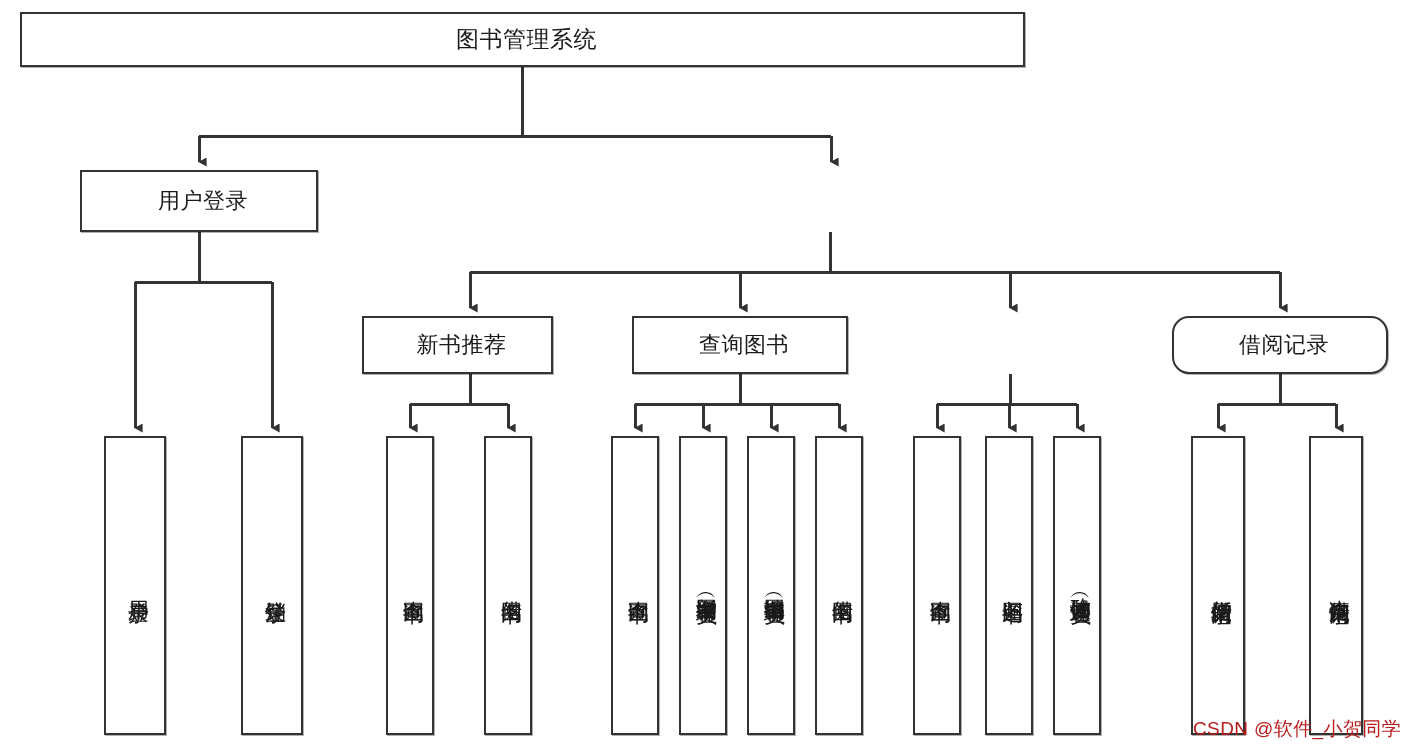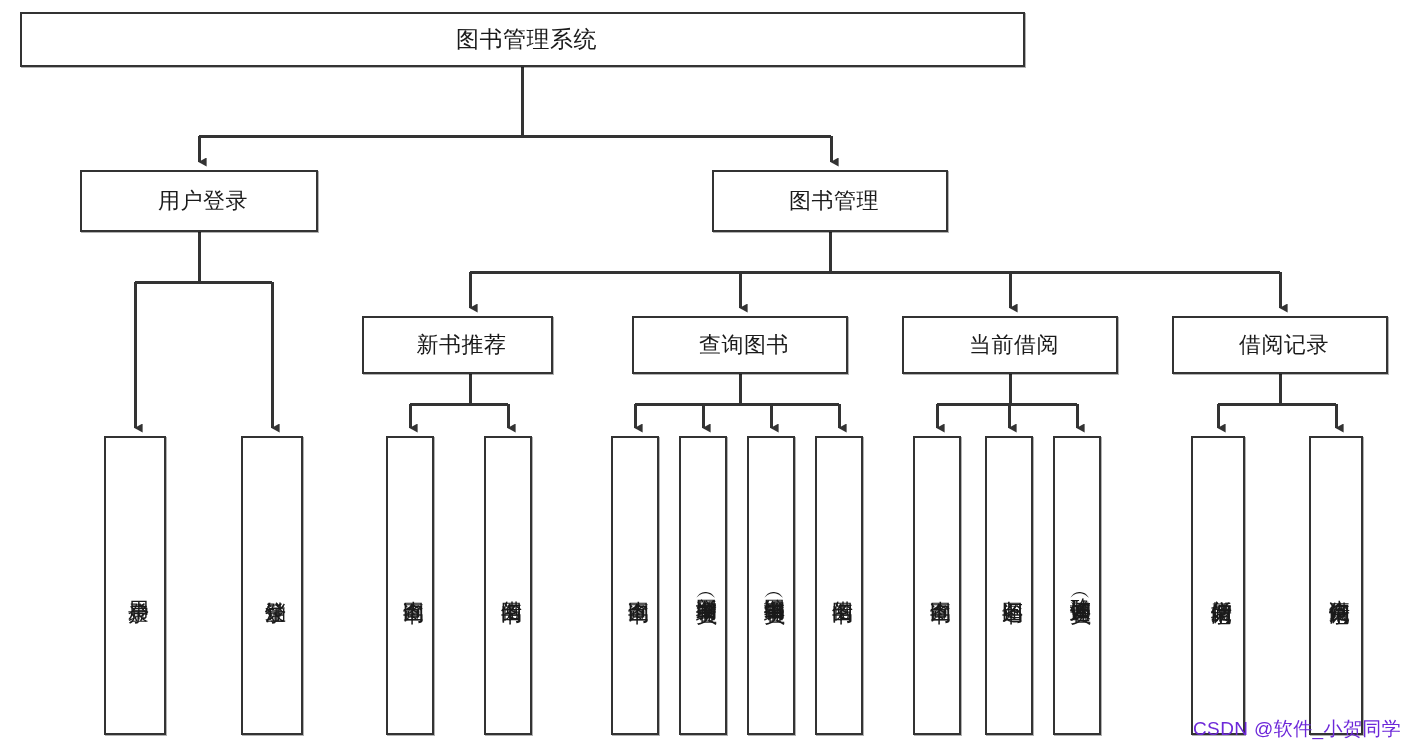--- a/index.html
+++ b/index.html
@@ -51,21 +51,21 @@
     text-orientation: upright;
     font-size: 21px;
     letter-spacing: 1px;
     line-height: 1.1;
   }
   .node.root .node-label {
     font-size: 23px;
   }
   .watermark {
     position: absolute;
-    color: #6d28d9;
+    color: #b91c1c;
     font-size: 19px;
     white-space: nowrap;
     z-index: 5;
     letter-spacing: 0.4px;
   }
 </style>
 </head>
 <body>
 
 <div id="diagram-canvas">
@@ -120,34 +120,28 @@
     </g>
   </svg>
 
   <div class="node root" style="left:20px; top:12px; width:1005px; height:55px;">
     <span class="node-label">图书管理系统</span>
   </div>
 
   <div class="node" style="left:80px; top:170px; width:238px; height:62px;">
     <span class="node-label">用户登录</span>
   </div>
-  <div class="node" style="left:712px; top:170px; width:236px; height:62px;">
-    <span class="node-label">图书管理</span>
-  </div>
 
   <div class="node" style="left:362px; top:316px; width:191px; height:58px;">
     <span class="node-label">新书推荐</span>
   </div>
   <div class="node" style="left:632px; top:316px; width:216px; height:58px;">
     <span class="node-label">查询图书</span>
   </div>
-  <div class="node" style="left:902px; top:316px; width:216px; height:58px;">
-    <span class="node-label">当前借阅</span>
-  </div>
-  <div class="node" style="left:1172px; top:316px; width:216px; height:58px;">
+  <div class="node" style="left:1172px; top:316px; width:216px; height:58px;border-radius:17px;">
     <span class="node-label">借阅记录</span>
   </div>
 
   <div class="node vertical" style="left:104px; top:436px; width:62px; height:299px;">
     <span class="node-label">用户登录</span>
   </div>
   <div class="node vertical" style="left:241px; top:436px; width:62px; height:299px;">
     <span class="node-label">注销登录</span>
   </div>
 

